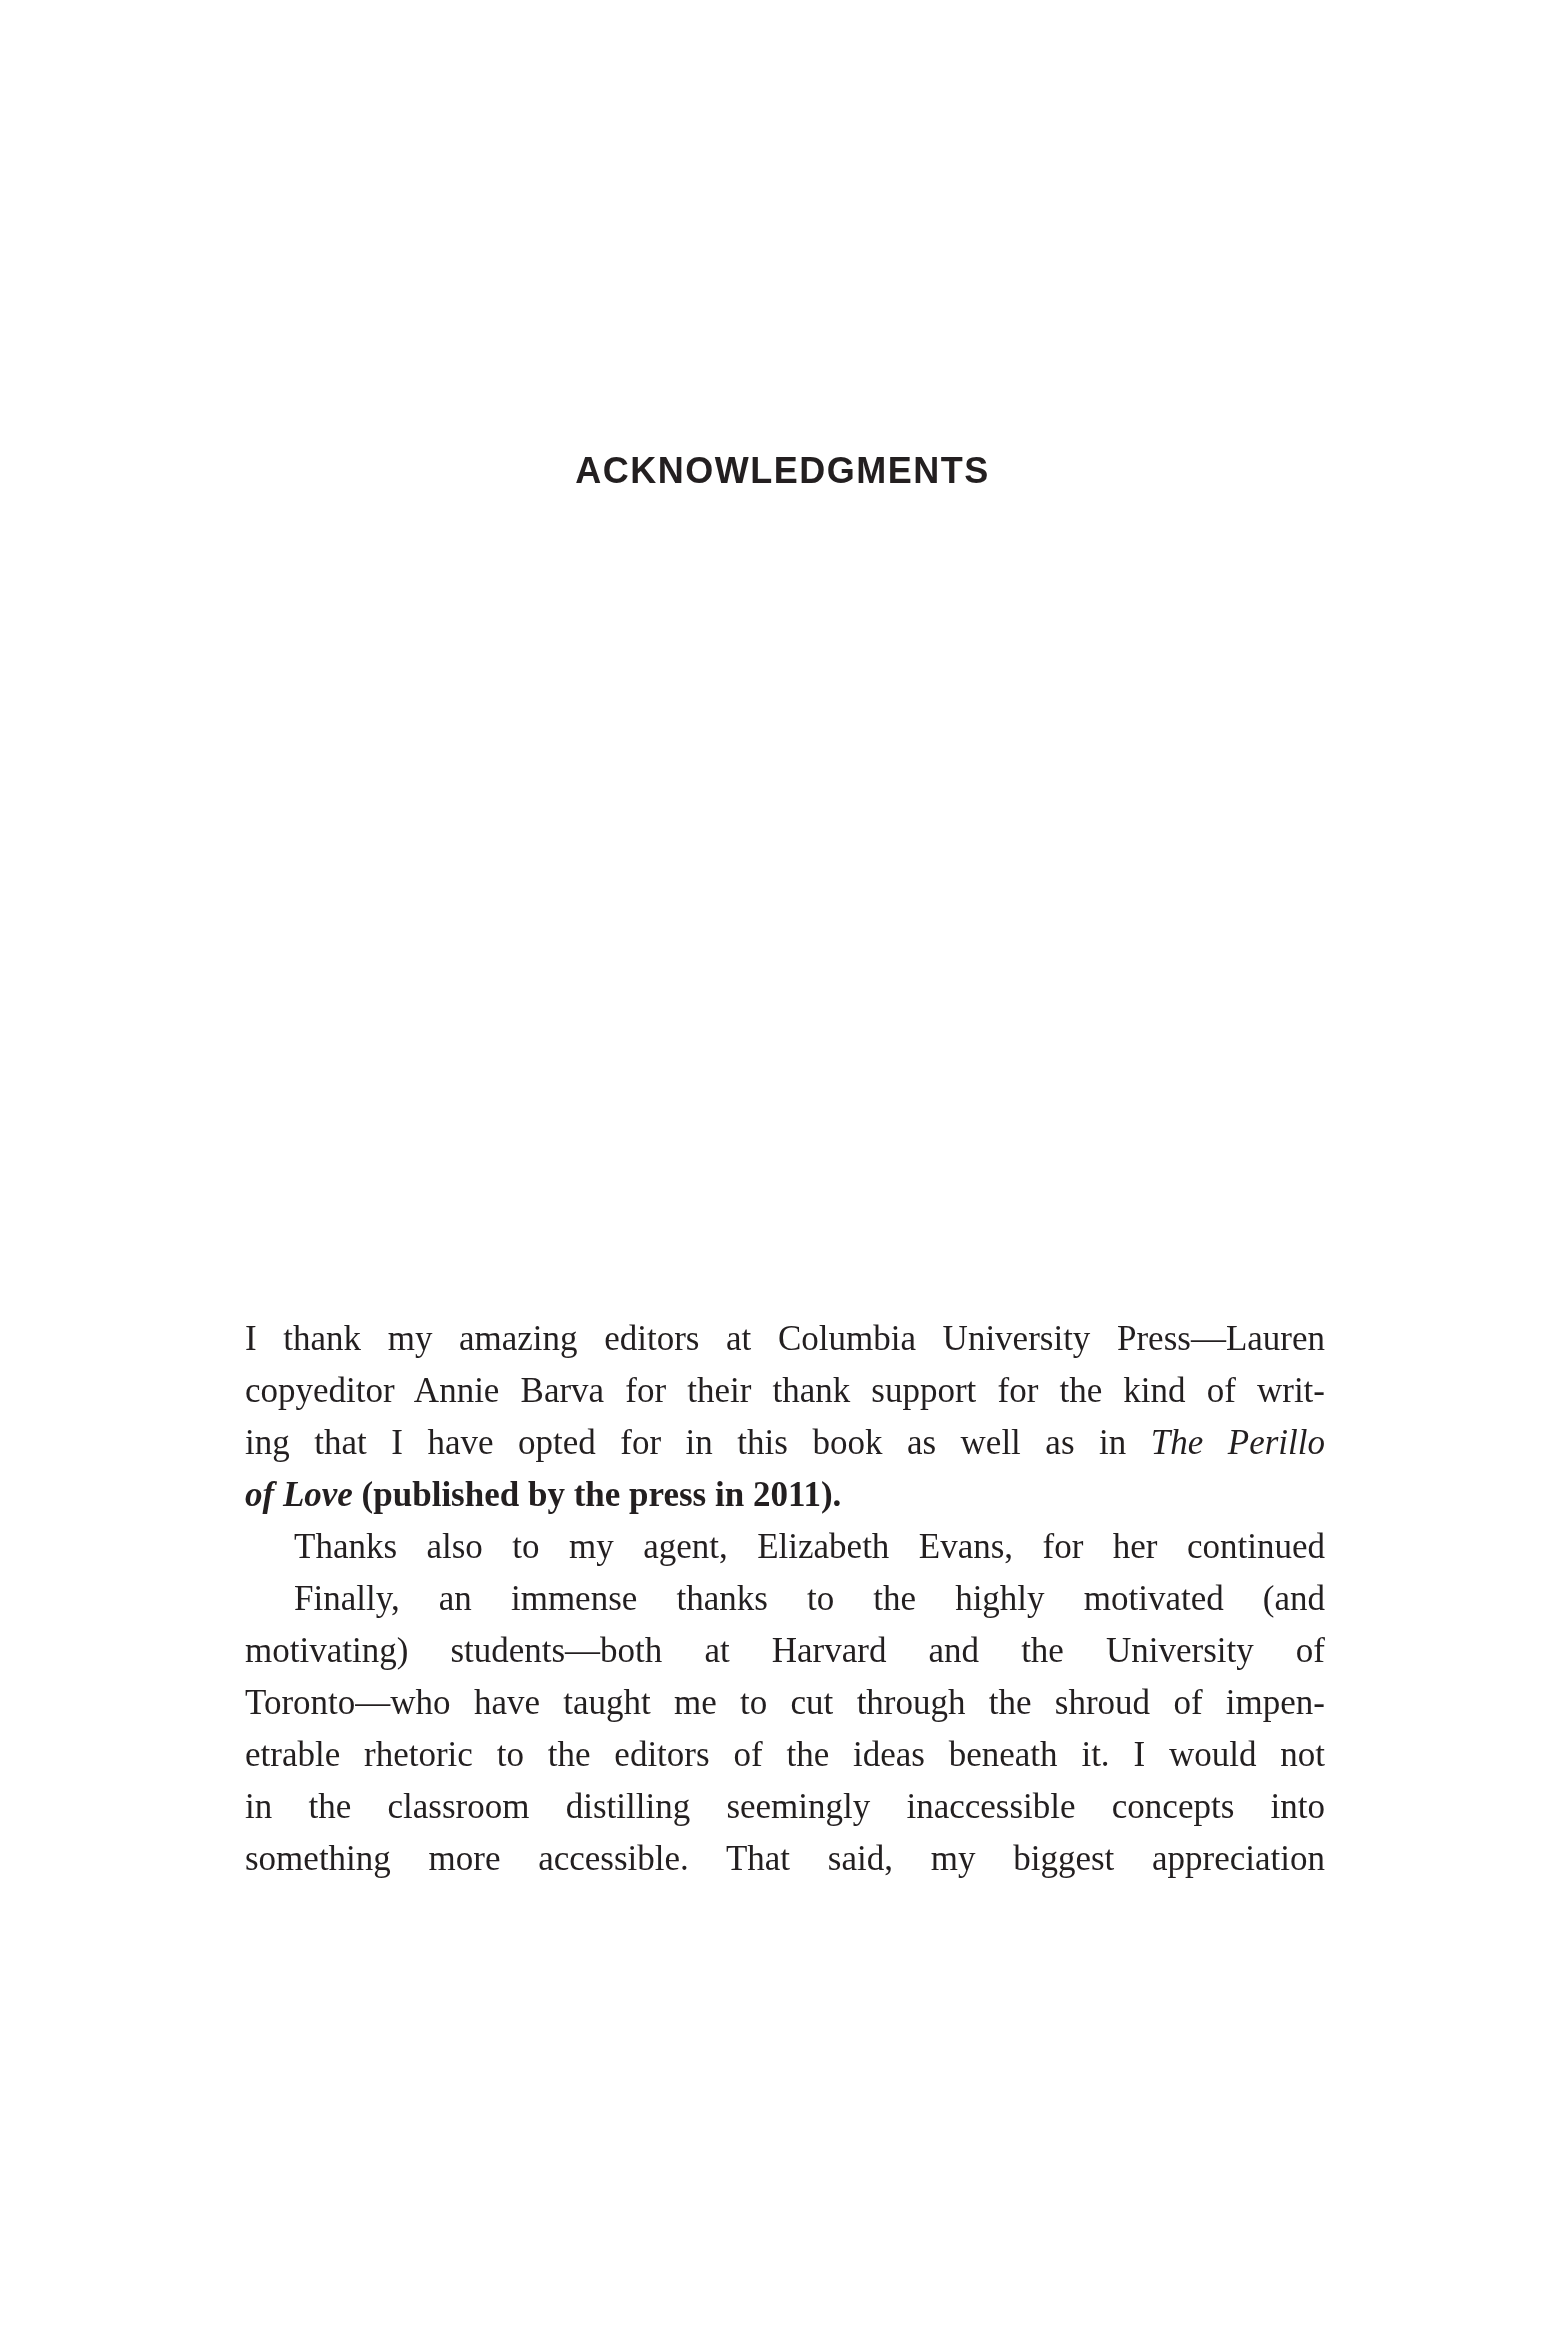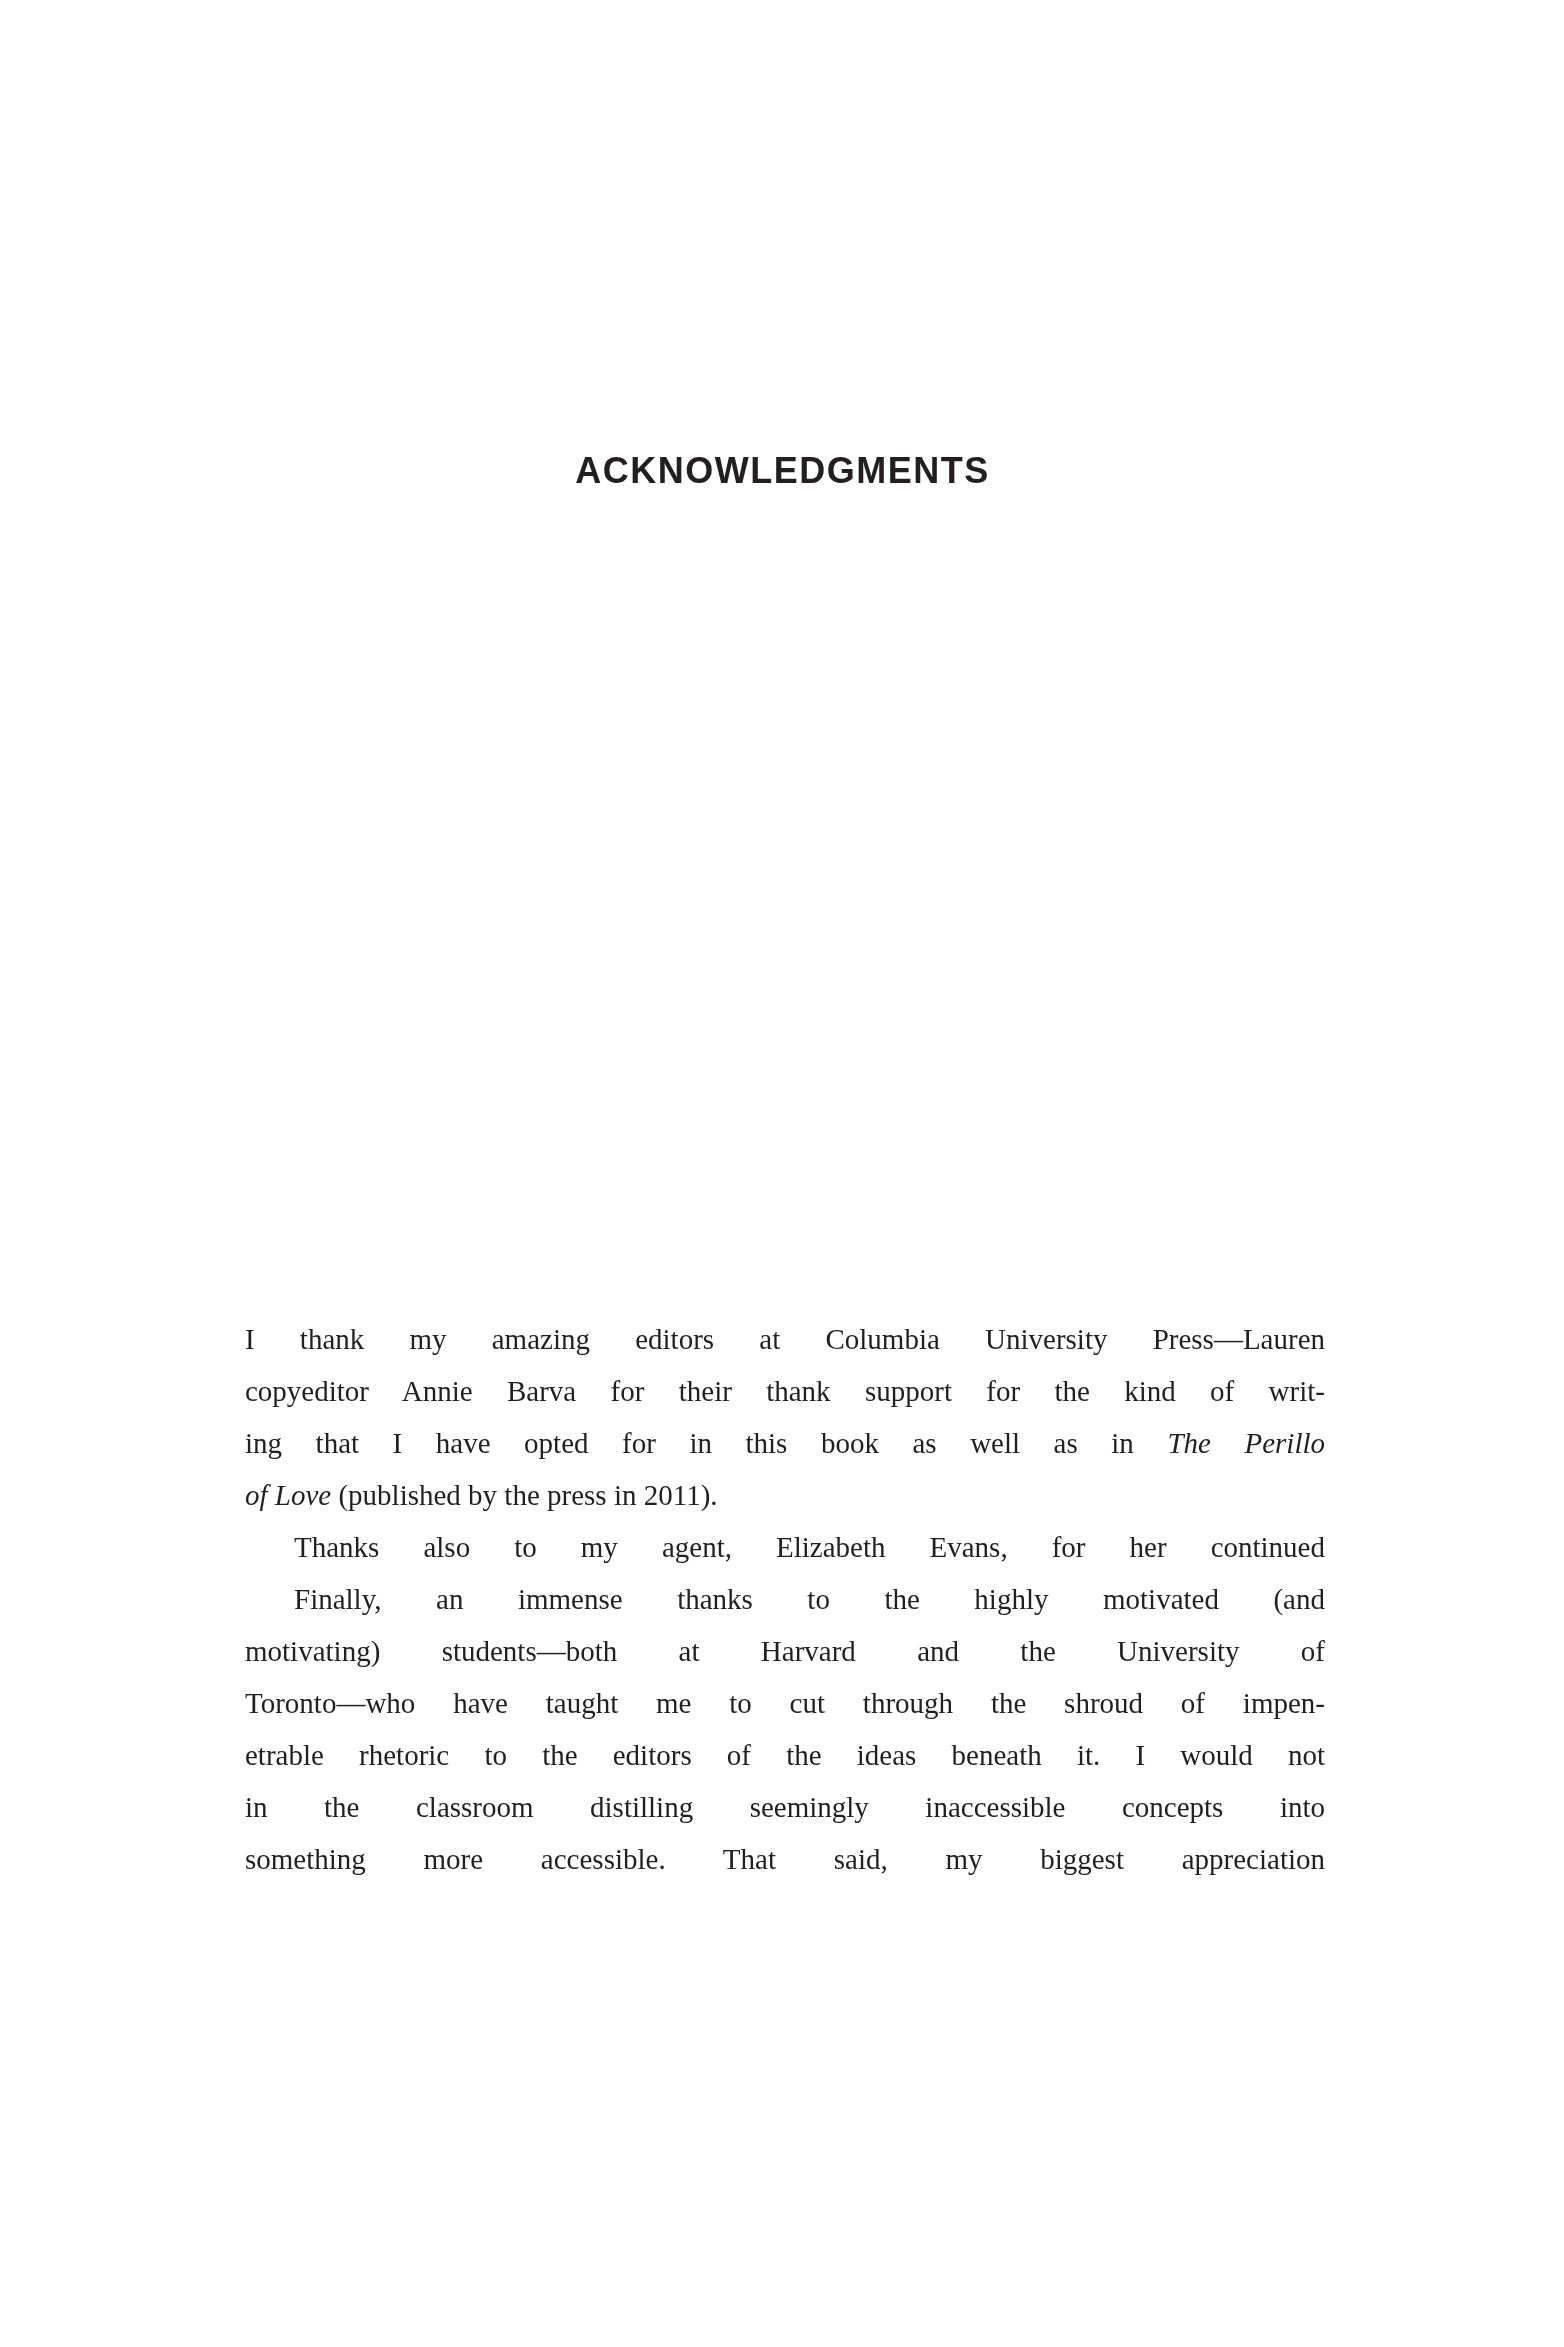--- a/index.html
+++ b/index.html
@@ -34,33 +34,34 @@
     color: #231f20;
     margin: 0;
     line-height: 49px;
   }
   .body-text {
     position: absolute;
     left: 245px;
     top: 1313px;
     width: 1080px;
     font-family: "Liberation Serif", "DejaVu Serif", serif;
-    font-size: 29px;
+    font-size: 35px;
     color: #231f20;
   }
   .line {
     display: block;
     height: 52px;
     line-height: 52px;
     white-space: nowrap;
     text-align: justify;
     text-align-last: justify;
   }
   .line.last {
     text-align-last: left;
+    font-weight: bold;
   }
   .line.indent {
     padding-left: 49px;
   }
   .line em {
     font-style: italic;
   }
 </style>
 </head>
 <body>

